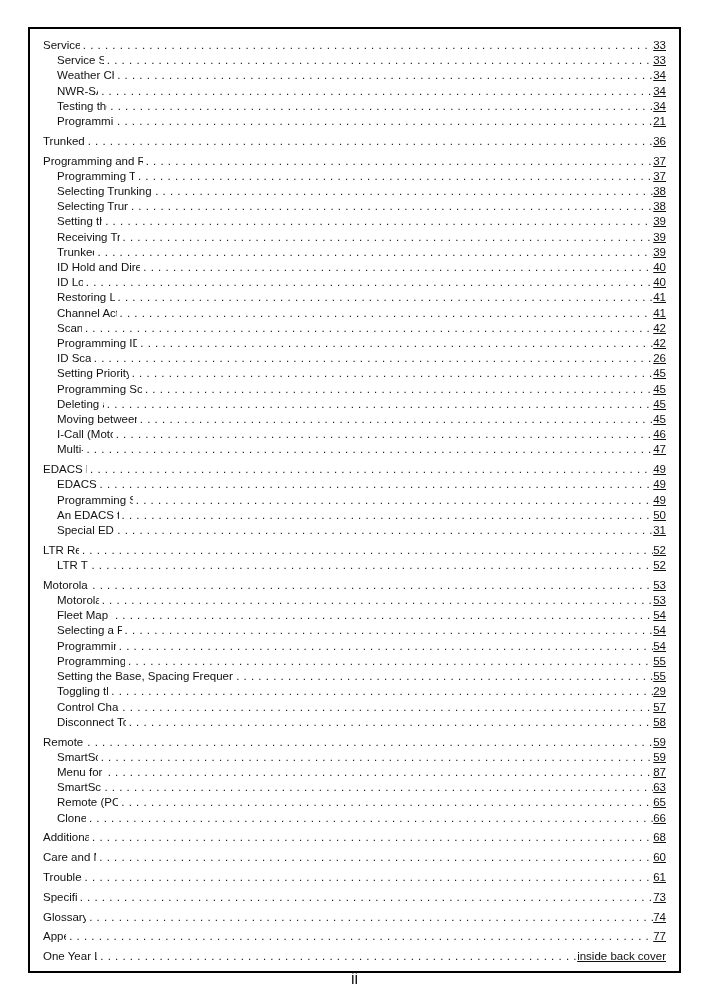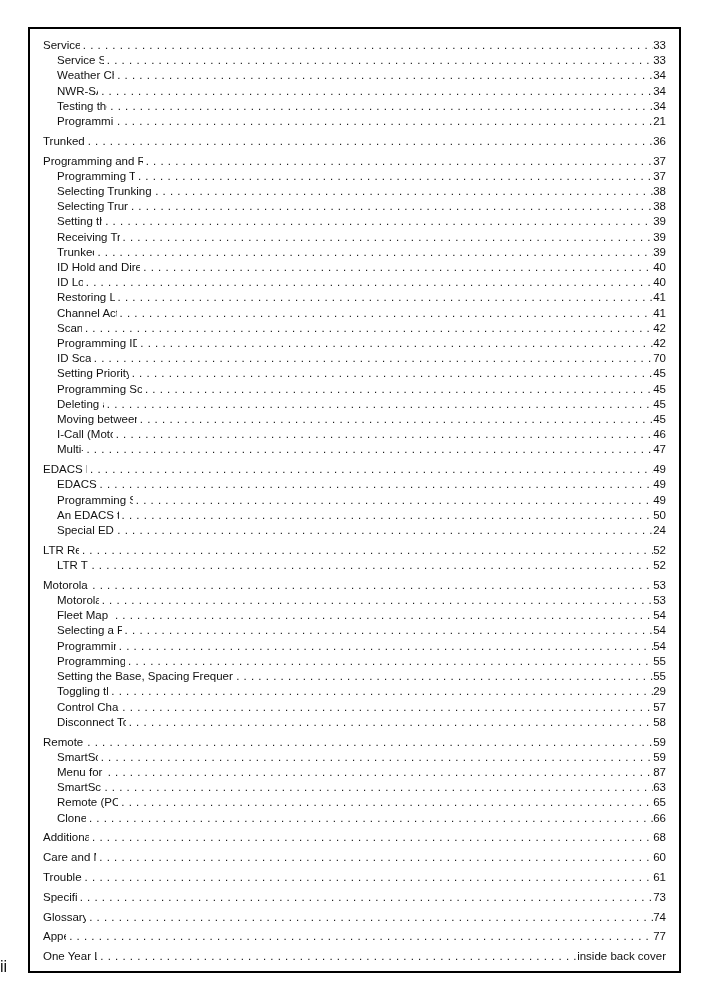--- a/index.html
+++ b/index.html
@@ -49,27 +49,28 @@
     padding-left: 3px;
     min-width: 0;
   }
   .dots::after {
     content: ". . . . . . . . . . . . . . . . . . . . . . . . . . . . . . . . . . . . . . . . . . . . . . . . . . . . . . . . . . . . . . . . . . . . . . . . . . . . . . . . . . . . . . . . . . . . . . . . . . . . . . . . . . . . . . . . . . . . . . . . . . . . . . . . . . . . . . . . . . . . . . . . . . . . . . . . . . . . . . . . . . . .";
     letter-spacing: 0.5px;
   }
   .pageno {
     flex: 0 0 auto;
     text-align: right;
+    text-decoration: underline;
   }
   .footer {
     position: absolute;
     left: 0;
-    bottom: 24px;
+    bottom: 12px;
     width: 100%;
-    text-align: left;
+    text-align: center;
     font-size: 16px;
     color: #111111;
   }
 </style>
 </head>
 <body>
 
 <div class="page">
   <div class="frame">
     <div class="toc-list">
@@ -189,21 +190,21 @@
 
   <div class="toc-row level-1">
     <span class="label">Programming ID Scan Lists Manually</span>
     <span class="dots"></span>
     <span class="pageno">42</span>
   </div>
 
   <div class="toc-row level-1">
     <span class="label">ID Scan Mode</span>
     <span class="dots"></span>
-    <span class="pageno">70</span>
+    <span class="pageno">26</span>
   </div>
 
   <div class="toc-row level-1">
     <span class="label">Setting Priority in Trunking Mode</span>
     <span class="dots"></span>
     <span class="pageno">45</span>
   </div>
 
   <div class="toc-row level-1">
     <span class="label">Programming Scan Lists During Search</span>
@@ -255,21 +256,21 @@
 
   <div class="toc-row level-1">
     <span class="label">An EDACS trunked System</span>
     <span class="dots"></span>
     <span class="pageno">50</span>
   </div>
 
   <div class="toc-row level-1">
     <span class="label">Special EDACS Features</span>
     <span class="dots"></span>
-    <span class="pageno">24</span>
+    <span class="pageno">31</span>
   </div>
 
   <div class="toc-row level-0">
     <span class="label">LTR Reception</span>
     <span class="dots"></span>
     <span class="pageno">52</span>
   </div>
 
   <div class="toc-row level-1">
     <span class="label">LTR Tracking</span>

